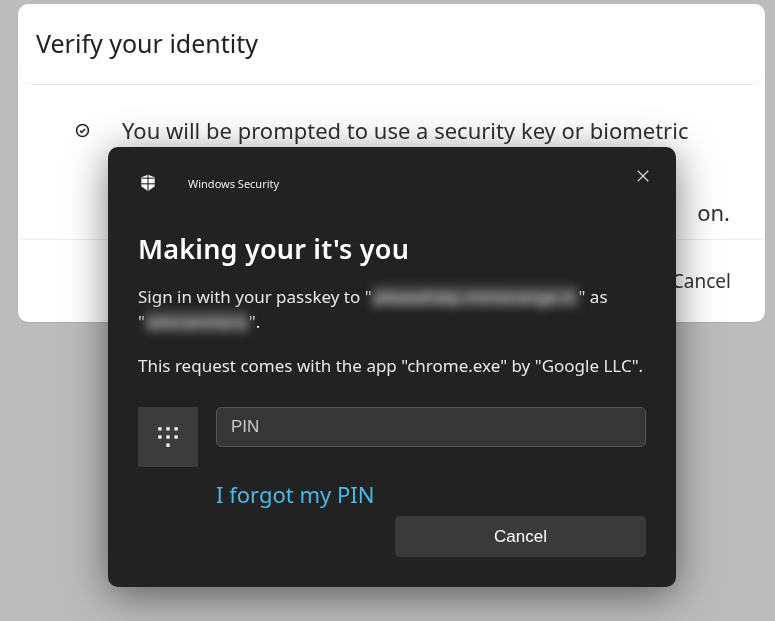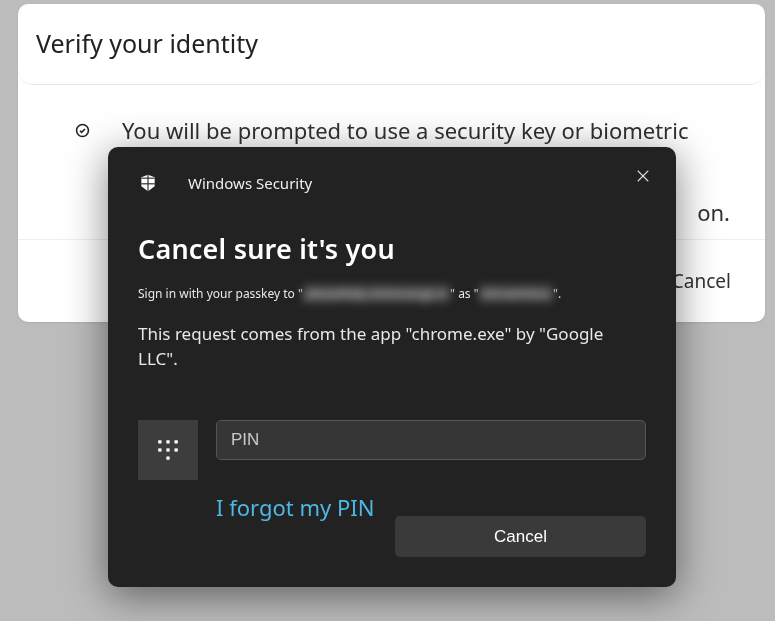--- a/index.html
+++ b/index.html
@@ -87,21 +87,21 @@
       align-items: center;
       position: relative;
       height: 36px;
     }
     .shield-icon {
       width: 20px;
       height: 20px;
       margin-right: 30px;
     }
     .dialog-app-title {
-      font-size: 15px;
+      font-size: 11px;
       color: #eee;
     }
     .close-btn {
       position: absolute;
       right: -11px;
       top: -3px;
       width: 28px;
       height: 28px;
       display: flex;
       align-items: center;
@@ -110,40 +110,40 @@
       color: #ddd;
     }
     .dialog-title {
       font-size: 27px;
       font-weight: 600;
       margin-top: 29px;
       color: #fff;
       letter-spacing: 0.2px;
     }
     .dialog-text {
-      font-size: 12px;
+      font-size: 17px;
       color: #e8e8e8;
       margin-top: 18px;
       line-height: 1.45;
     }
     .dialog-text .blur {
       filter: blur(5px);
       background: #444;
       border-radius: 2px;
       padding: 0 2px;
     }
     .dialog-text2 {
       font-size: 17px;
       color: #e8e8e8;
       margin-top: 20px;
       line-height: 1.45;
     }
     .pin-row {
       display: flex;
-      margin-top: 48px;
+      margin-top: 28px;
       gap: 18px;
       align-items: stretch;
     }
     .pin-icon-box {
       width: 60px;
       height: 60px;
       background: #3d3d3d;
       display: flex;
       align-items: center;
       justify-content: center;
@@ -226,27 +226,27 @@
     </span>
     <span class="dialog-app-title">Windows Security</span>
     <div class="close-btn">
       <svg viewBox="0 0 16 16" width="14" height="14" stroke="#ddd" stroke-width="1.3">
         <line x1="2" y1="2" x2="14" y2="14"></line>
         <line x1="14" y1="2" x2="2" y2="14"></line>
       </svg>
     </div>
   </div>
 
-  <div class="dialog-title">Cancel sure it's you</div>
+  <div class="dialog-title">Making your it's you</div>
 
   <div class="dialog-text">
     <span>Sign in with your passkey to "</span><span class="blur">pleasehelp.miniorange.in</span><span>" as "</span><span class="blur">simranmisra</span><span>".</span>
   </div>
 
-  <div class="dialog-text2">This request comes from the app "chrome.exe" by "Google LLC".</div>
+  <div class="dialog-text2">This request comes with the app "chrome.exe" by "Google LLC".</div>
 
   <div class="pin-row">
     <div class="pin-icon-box">
       <svg viewBox="0 0 24 24" width="26" height="26" fill="#fff">
         <rect x="3" y="3" width="3" height="3"></rect>
         <rect x="10.5" y="3" width="3" height="3"></rect>
         <rect x="18" y="3" width="3" height="3"></rect>
         <rect x="3" y="10.5" width="3" height="3"></rect>
         <rect x="10.5" y="10.5" width="3" height="3"></rect>
         <rect x="18" y="10.5" width="3" height="3"></rect>

